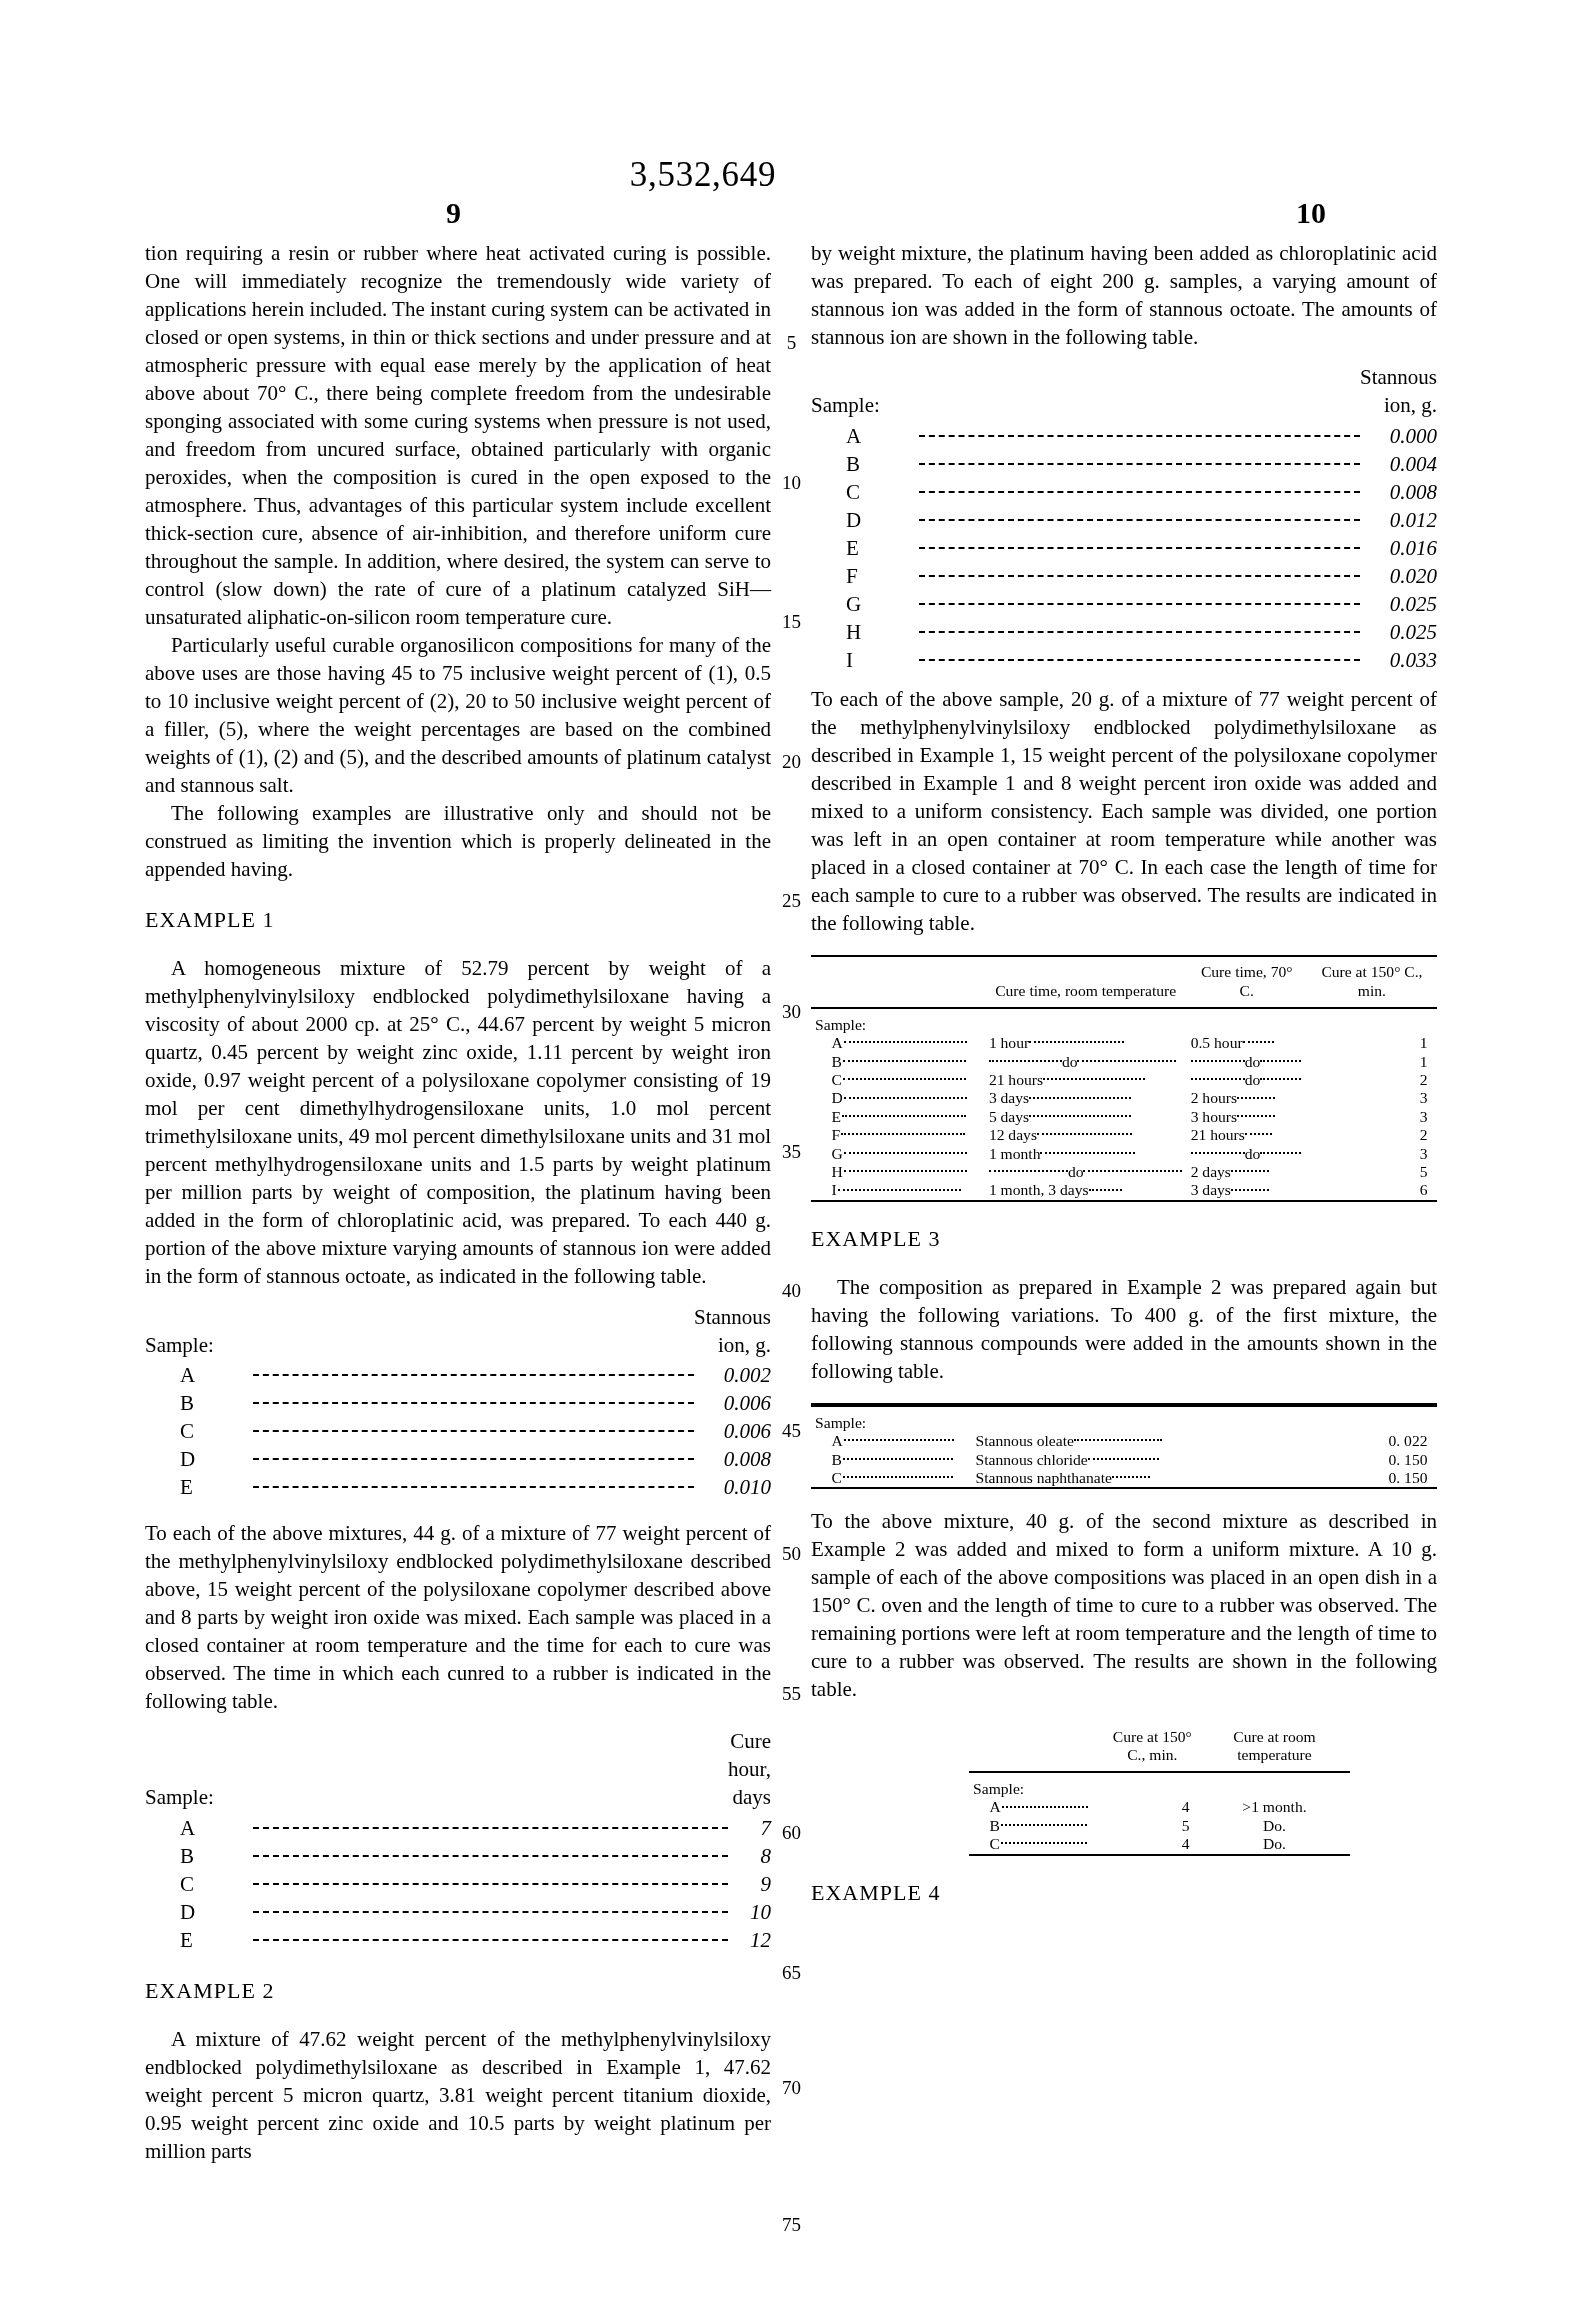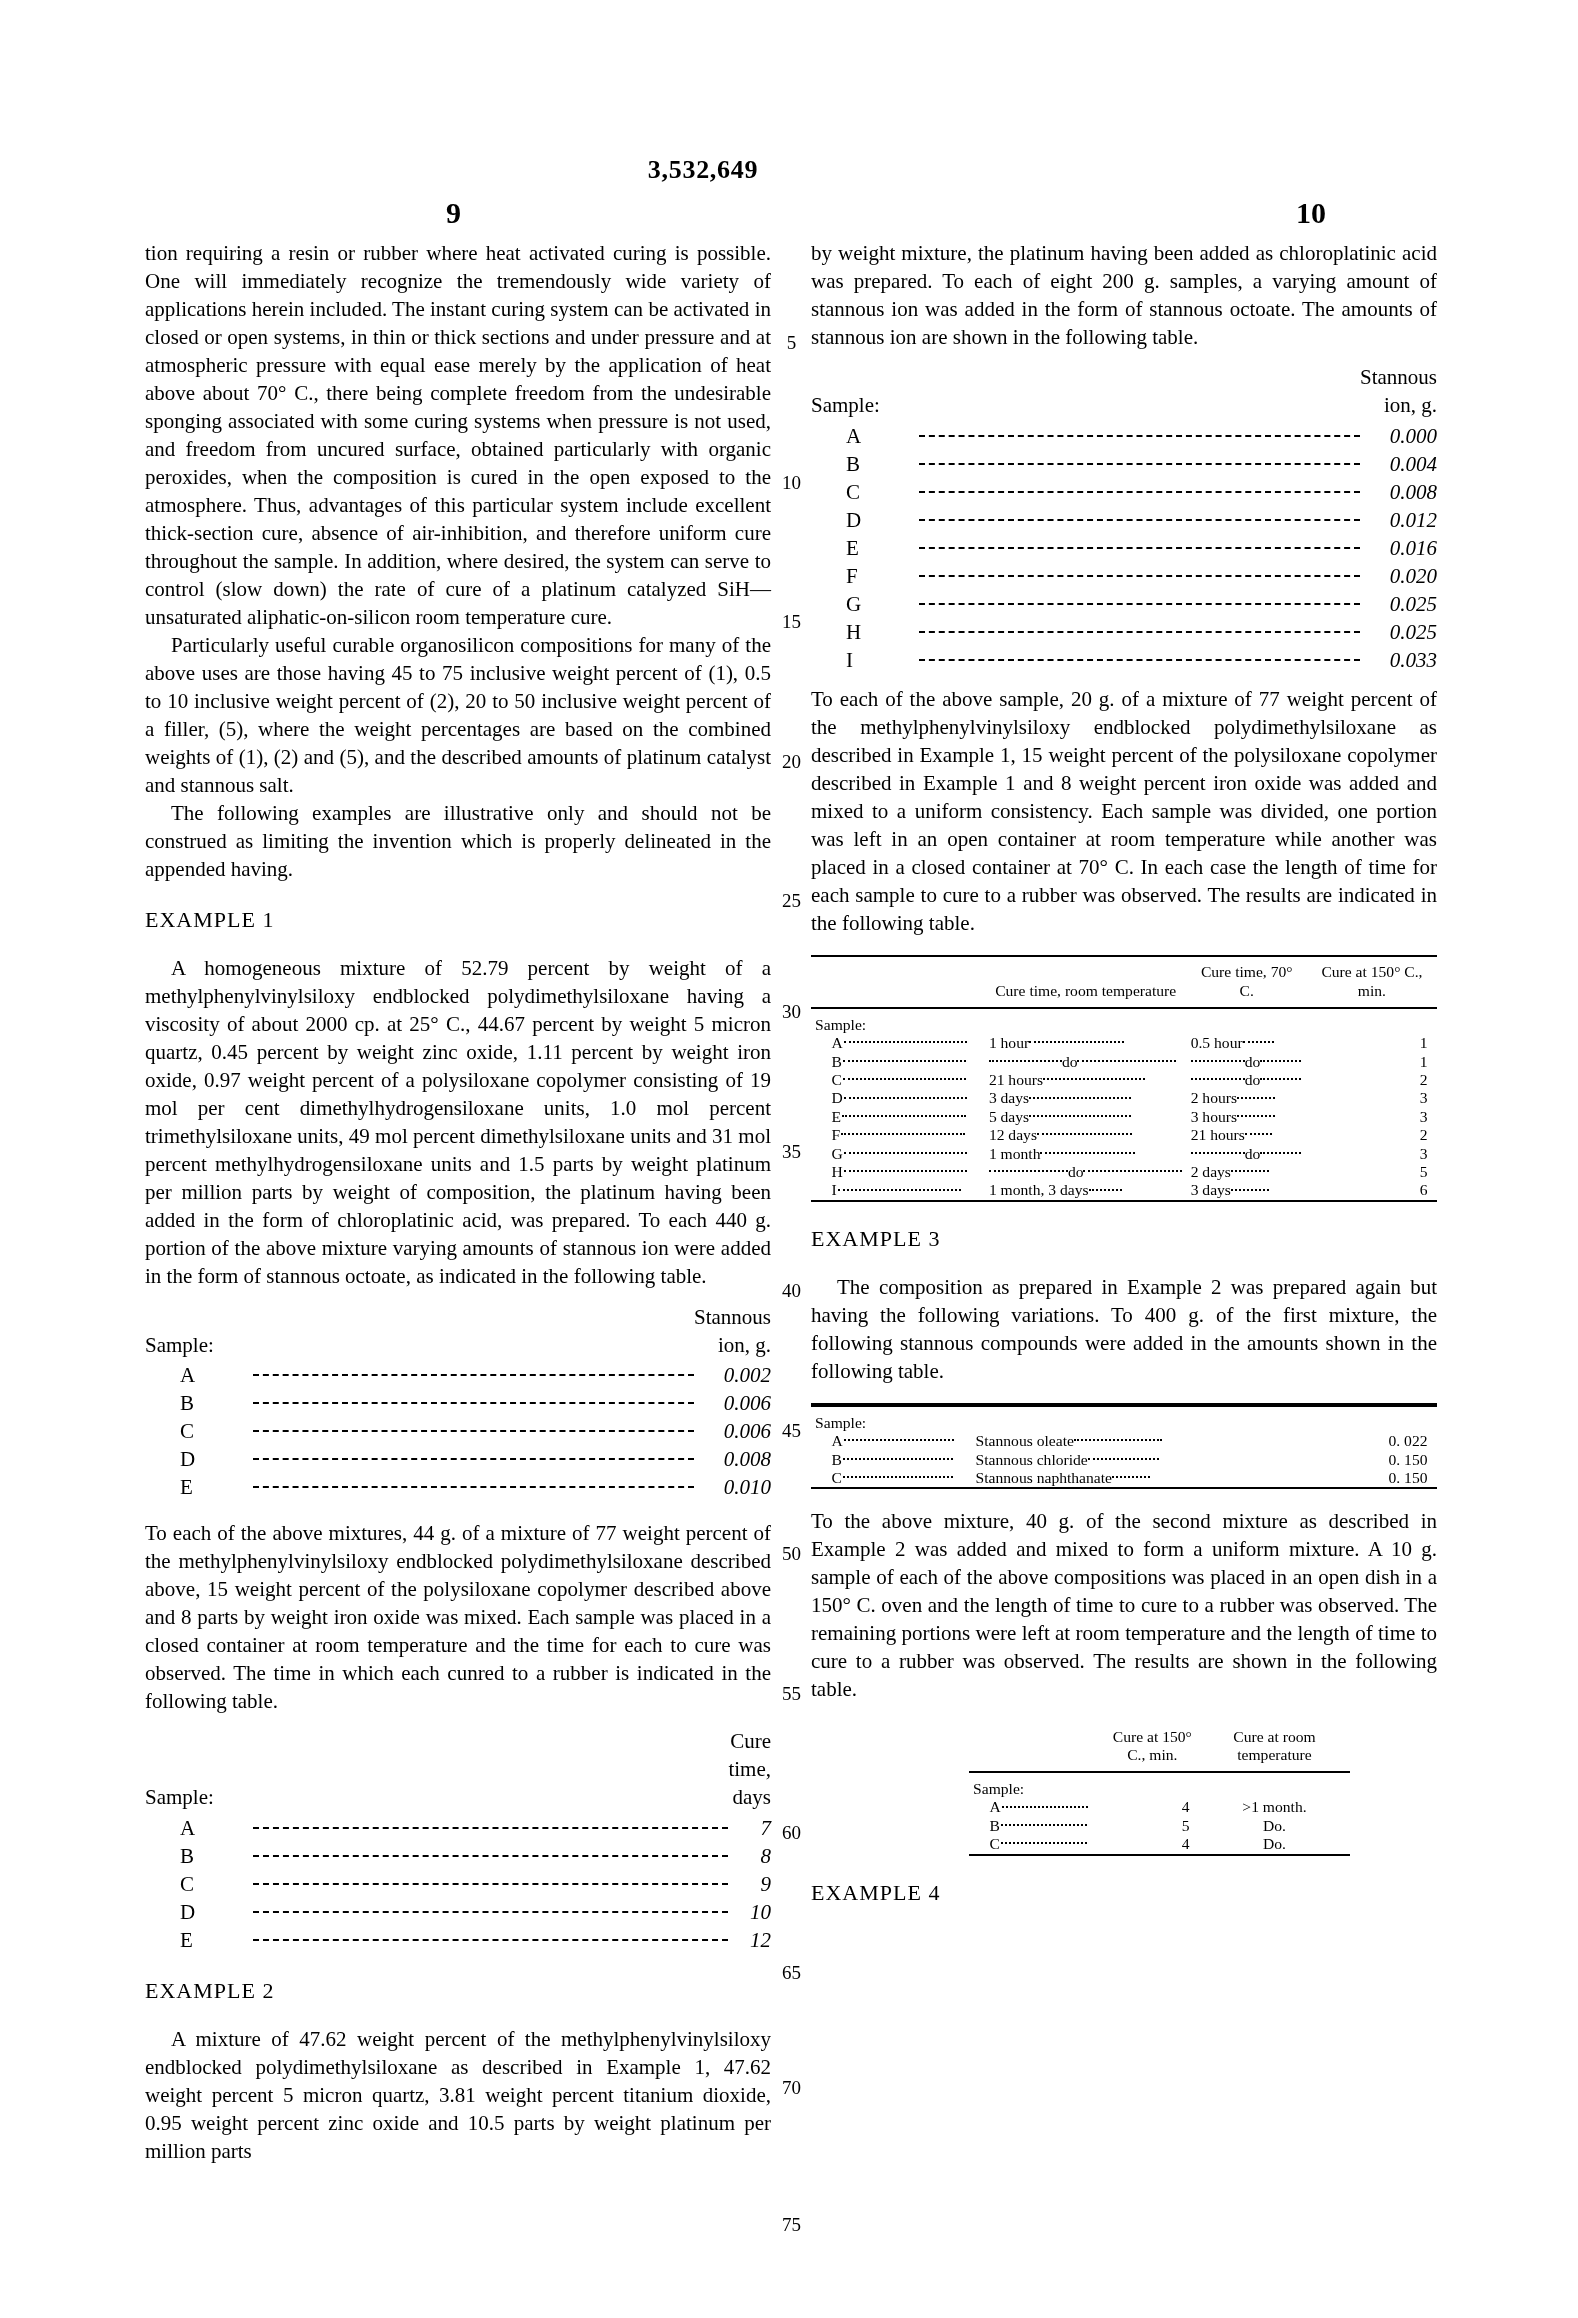--- a/index.html
+++ b/index.html
@@ -23,23 +23,23 @@
     height: 2319px;
   }
 
   
   .patent-number {
     position: absolute;
     top: 155px;
     left: 0;
     width: 1406px;
     text-align: center;
-    font-size: 26px;
+    font-size: 35px;
     letter-spacing: 0.7px;
-    font-weight: 700;
+    font-weight: 400;
   }
   .folio {
     position: absolute;
     top: 196px;
     font-size: 30px;
     font-weight: 700;
   }
   .folio-left  { left: 446px; }
   .folio-right { left: 1296px; }
 
@@ -248,21 +248,21 @@
     </tbody>
       </table>
 
     <div class="spacer-sm"></div>
     <p class="noindent">To each of the above mixtures, 44 g. of a mixture of 77 weight percent of the methylphenylvinylsiloxy endblocked polydimethylsiloxane described above, 15 weight percent of the polysiloxane copolymer described above and 8 parts by weight iron oxide was mixed. Each sample was placed in a closed container at room temperature and the time for each to cure was observed. The time in which each cunred to a rubber is indicated in the following table.</p>
 
     <table class="leader-table">
       <tbody>
           <tr class="hdr">
         <td class="lbl" colspan="2">Sample:</td>
-        <td class="val">Cure time, days</td>
+        <td class="val">Cure hour, days</td>
       </tr>
       <tr class="row">
         <td class="lt-key">A</td>
         <td class="lt-dots">
               <i></i>
             </td>
         <td class="lt-val">7</td>
       </tr>
       <tr class="row">
         <td class="lt-key">B</td>

